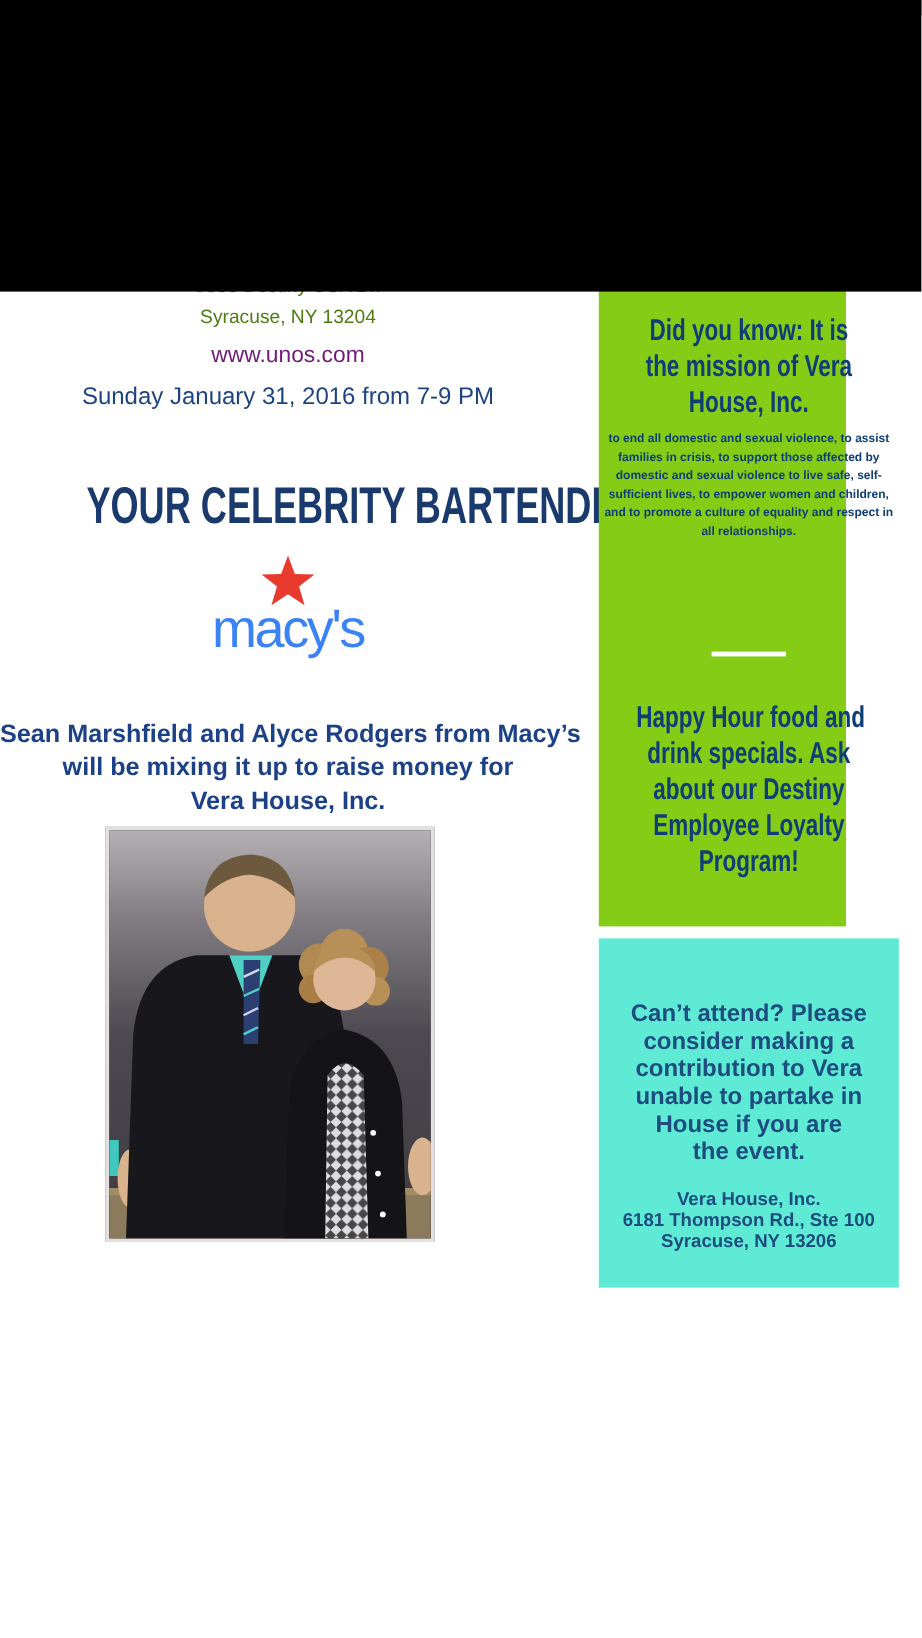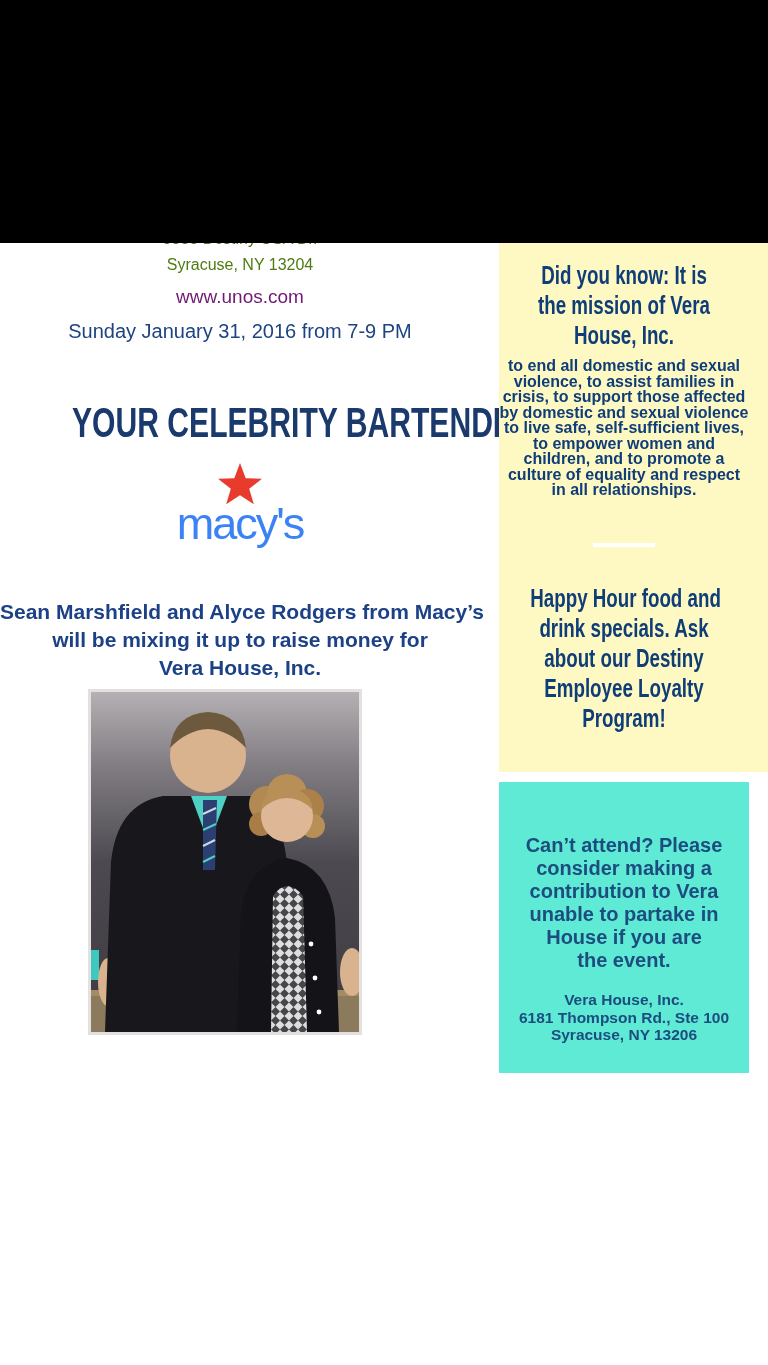--- a/index.html
+++ b/index.html
@@ -54,38 +54,38 @@
   }
 
   .photo {
     left:88px; top:689px; width:274px; height:346px;
     border:3px solid #e5e0e0; background:#555;
   }
   .photo svg { display:block; }
 
   
   .blue-panel {
-    left:499px; top:63px; width:269px; height:709px;
-    background:#fef9c3;
+    left:499px; top:63px; width:206px; height:709px;
+    background:#84cc16;
   }
   .blue-panel > * { position:absolute; left:0; width:250px; text-align:center; }
   .panel-heading {
     font-size:25px; line-height:30px; font-weight:bold; color:#0f3d78;
   }
   .s1 { top:42px; }
   .s2h{ top:197px; }
   .s3 { top:520px; }
   .divider {
     left:94px !important; width:62px !important; height:4px;
     background:#ffffff;
   }
   .div1 { top:158px; }
   .div2 { top:480px; }
   .mission-body {
-    top:295px; padding:0 0; font-size:16px; line-height:15.5px;
+    top:295px; padding:0 0; font-size:10px; line-height:15.5px;
     font-weight:bold; color:#0f3d78;
   }
 
   
   .green-panel {
     left:499px; top:782px; width:250px; height:291px;
     background:#5eead4;
   }
   .green-panel > * { position:absolute; left:0; width:250px; text-align:center; }
   .g-message {

